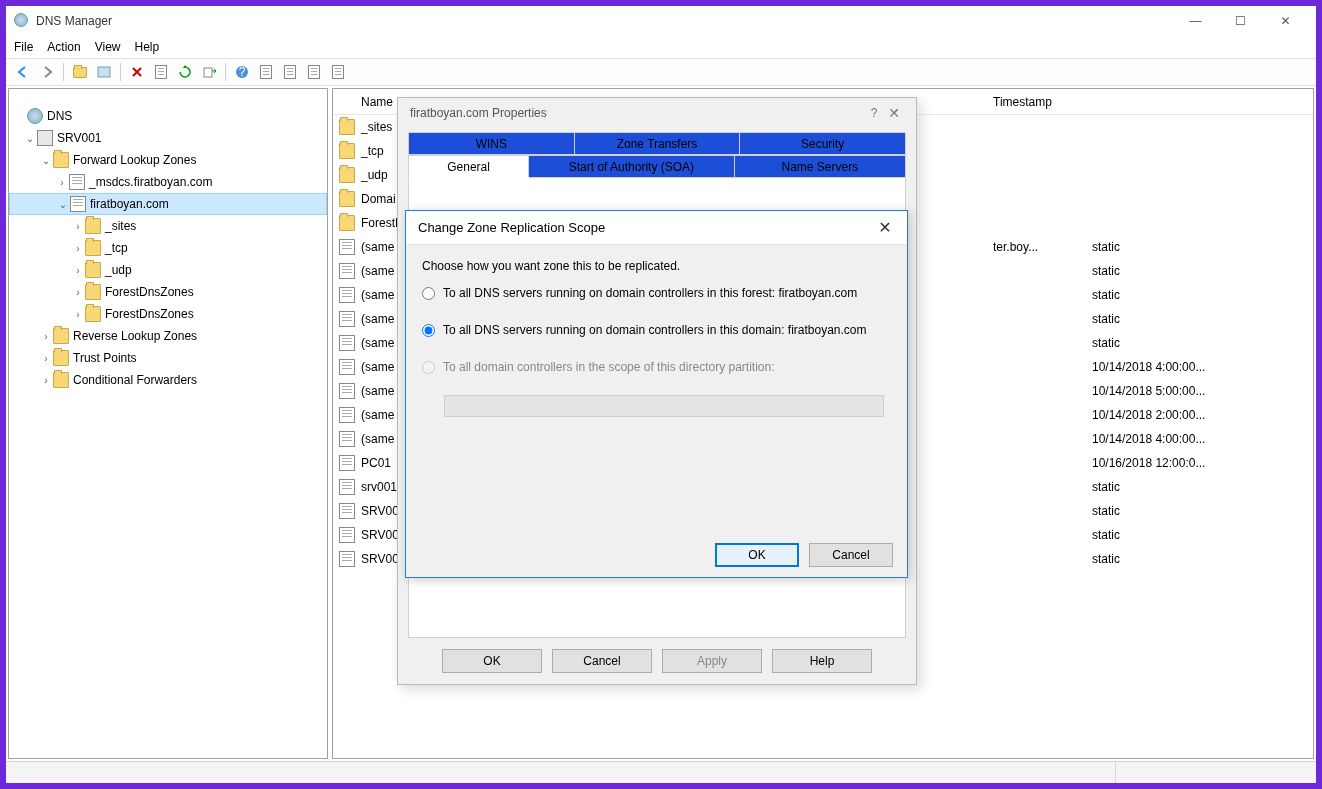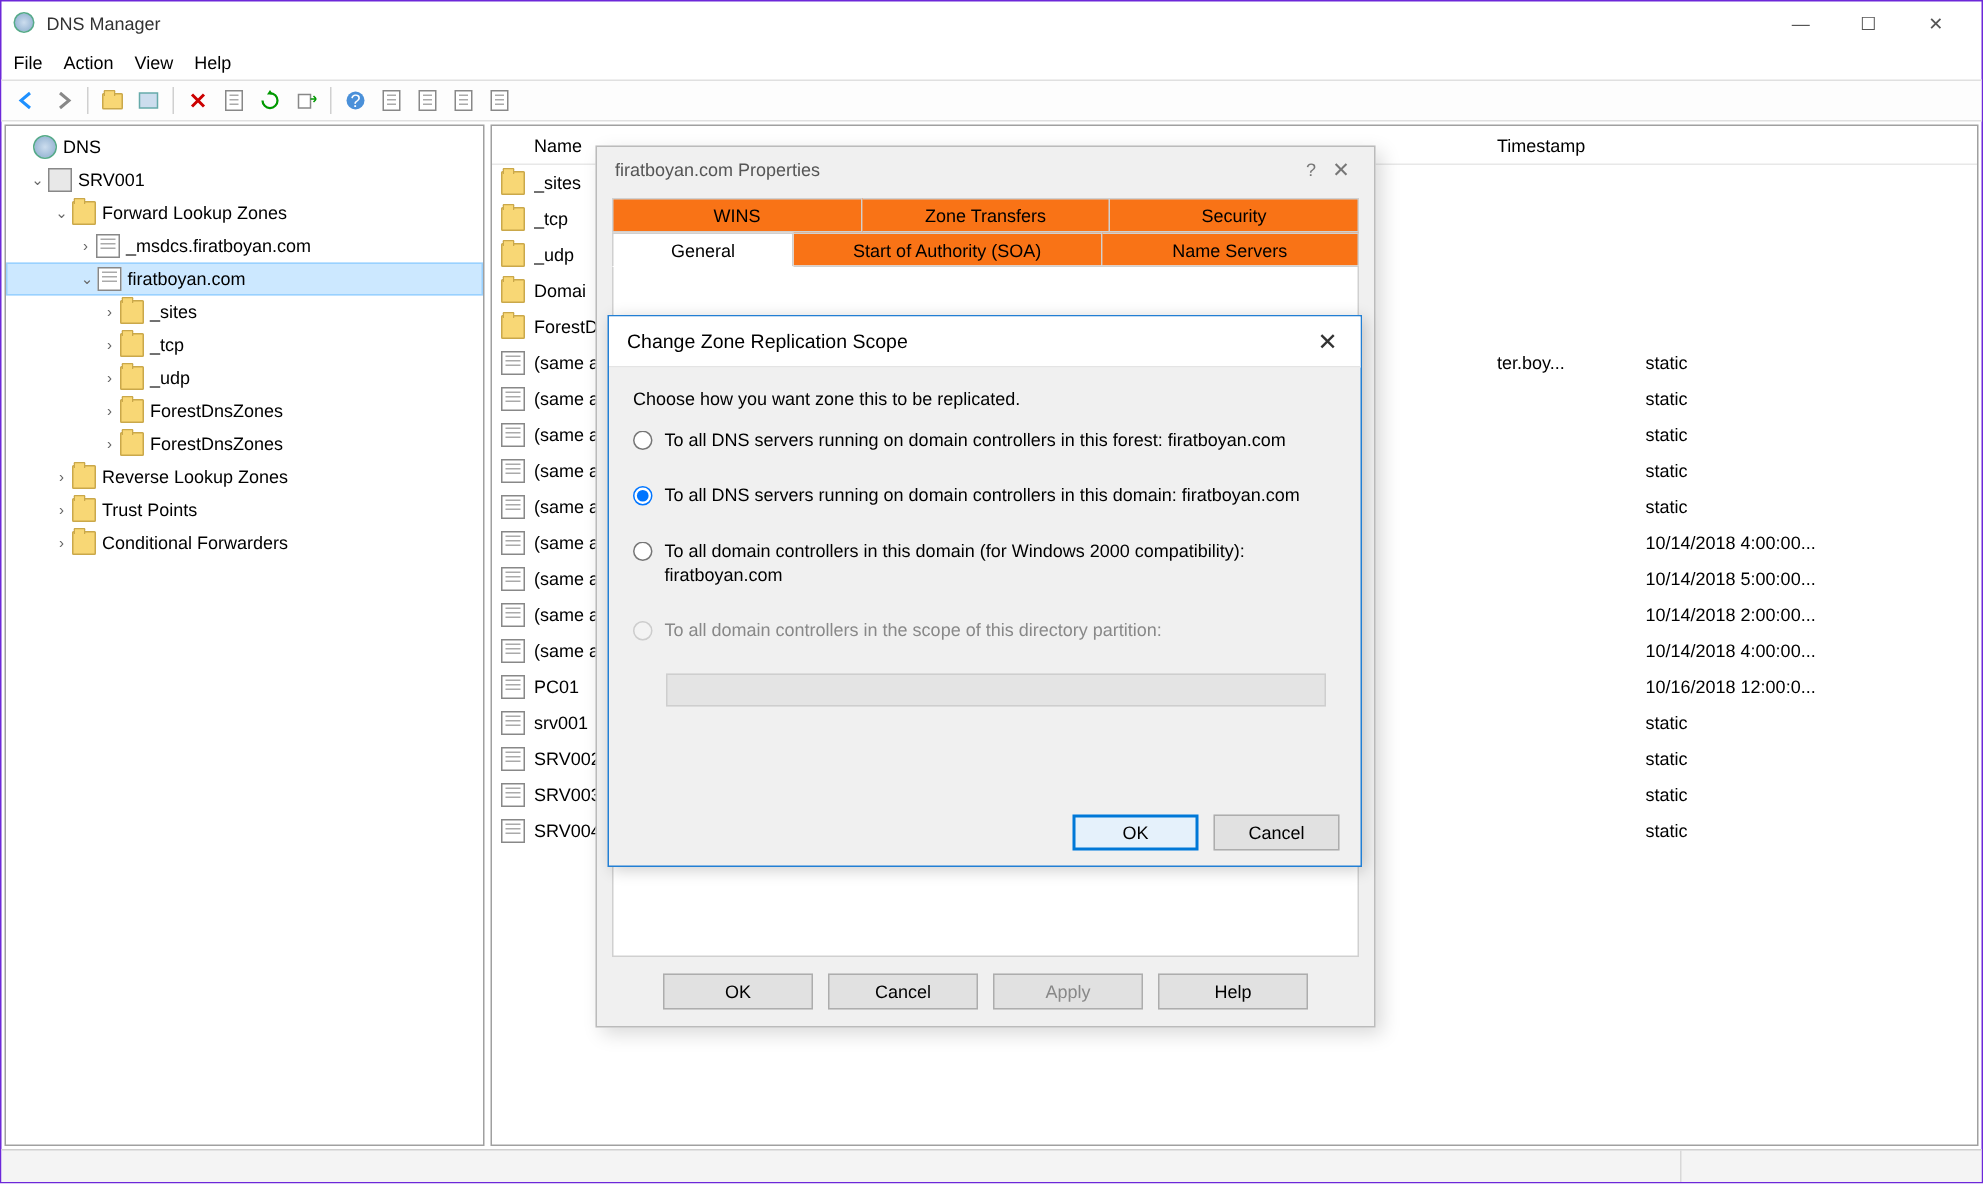--- a/index.html
+++ b/index.html
@@ -1,33 +1,33 @@
 <!DOCTYPE html>
 <html><head>
 <meta charset="utf-8">
 <style>
 * { box-sizing: border-box; margin: 0; padding: 0; font-family: "Segoe UI", Tahoma, sans-serif; font-size: 12px; }
 body { background: #fff; width: 1322px; height: 789px; overflow: hidden; color: #000; }
 
-.window { width: 1322px; height: 789px; border: 1px solid #6d28d9; display: flex; flex-direction: column; }
+.window { width: 1322px; height: 789px; border: 6px solid #6d28d9; display: flex; flex-direction: column; }
 .titlebar { height: 30px; display: flex; align-items: center; padding: 0 8px; }
 .titlebar .app-icon { width: 16px; height: 16px; margin-right: 6px; }
 .titlebar .title { flex: 1; color: #333; }
 .titlebar .win-btns { display: flex; gap: 0; }
 .titlebar .win-btn { width: 45px; height: 28px; display: flex; align-items: center; justify-content: center; color: #555; cursor: default; }
 
 .menubar { height: 22px; display: flex; align-items: center; padding: 0 8px; gap: 14px; }
 .menubar span { cursor: default; }
 
 .toolbar { height: 28px; border-top: 1px solid #e0e0e0; border-bottom: 1px solid #e0e0e0; display: flex; align-items: center; padding: 0 6px; gap: 2px; background: #fdfdfd; }
 .toolbar .tbtn { width: 22px; height: 22px; display: flex; align-items: center; justify-content: center; cursor: default; }
 .toolbar .sep { width: 1px; height: 18px; background: #d0d0d0; margin: 0 3px; }
 
 .body { flex: 1; display: flex; min-height: 0; }
-.treepane { width: 320px; border: 1px solid #a0a0a0; margin: 2px; overflow: auto; padding: 3px 0; background: #fff; }
+.treepane { width: 320px; border: 1px solid #a0a0a0; margin: 2px; overflow: auto; padding: 16px 0; background: #fff; }
 .treepane .node { display: flex; align-items: center; height: 22px; cursor: default; }
 .treepane .node.sel { background: #cce8ff; border: 1px solid #99d1ff; }
 .treepane .exp { width: 14px; text-align: center; color: #666; font-size: 10px; }
 .treepane .icon { width: 16px; height: 16px; margin-right: 4px; }
 .treepane .lbl { white-space: nowrap; }
 
 .contentpane { flex: 1; border: 1px solid #a0a0a0; margin: 2px; display: flex; flex-direction: column; min-width: 0; }
 .listheader { height: 26px; display: flex; align-items: center; border-bottom: 1px solid #e8e8e8; }
 .listheader .col { padding: 0 10px; }
 .listheader .col.name { width: 70px; text-align: right; }
@@ -51,21 +51,21 @@
 .statusbar .cell:last-child { flex:0 0 200px; border-right:none; }
 
 
 .props { position: absolute; left: 397px; top: 97px; width: 520px; height: 588px; background: #f0f0f0; border: 1px solid #bbb; box-shadow: 4px 4px 12px rgba(0,0,0,0.15); display: flex; flex-direction: column; }
 .props .dlg-title { height: 30px; display: flex; align-items: center; padding: 0 12px; color: #555; }
 .props .dlg-title .t { flex:1; }
 .props .dlg-title .q { width:20px; text-align:center; color:#777; }
 .props .dlg-title .x { width:20px; text-align:center; color:#777; font-size:14px; }
 .tabs { padding: 4px 10px 0 10px; }
 .tabrow { display:flex; }
-.tab { flex:1; height:23px; display:flex; align-items:center; justify-content:center; border:1px solid #d0d0d0; background:#f97316; font-size:12px; cursor:default; }
+.tab { flex:1; height:23px; display:flex; align-items:center; justify-content:center; border:1px solid #d0d0d0; background:#1d4ed8; font-size:12px; cursor:default; }
 .tab + .tab { border-left:none; }
 .tab.active { background:#fff; border-bottom:1px solid #fff; position:relative; z-index:2; }
 .tabpanel { border:1px solid #d0d0d0; background:#fff; flex:1; margin: -1px 10px 0 10px; }
 
 .props .btns { height: 46px; display:flex; align-items:center; justify-content:center; gap:10px; }
 .props .btns button { width: 100px; height: 24px; background:#e1e1e1; border:1px solid #adadad; cursor:default; }
 .props .btns button:disabled { color:#888; }
 
 
 .repl { position:absolute; left: 405px; top: 210px; width: 503px; height: 368px; background:#f0f0f0; border:1px solid #227fd4; box-shadow: 2px 2px 10px rgba(0,0,0,0.2); display:flex; flex-direction:column; }
@@ -382,24 +382,20 @@
   <div class="body2">
     <div class="prompt">Choose how you want zone this to be replicated.</div>
     <label>
         <input type="radio" name="scope" style="">
         <span>To all DNS servers running on domain controllers in this forest: firatboyan.com</span>
       </label>
     <label>
         <input type="radio" name="scope" checked="" style="">
         <span>To all DNS servers running on domain controllers in this domain: firatboyan.com</span>
       </label>
-    <label>
-        <input type="radio" name="scope" style="">
-        <span>To all domain controllers in this domain (for Windows 2000 compatibility): firatboyan.com</span>
-      </label>
     <label class="disabled">
         <input type="radio" name="scope" disabled="" style="">
         <span>To all domain controllers in the scope of this directory partition:</span>
       </label>
     <select disabled=""></select>
   </div>
   <div class="ftr">
     <button class="primary">OK</button>
     <button>Cancel</button>
   </div>

